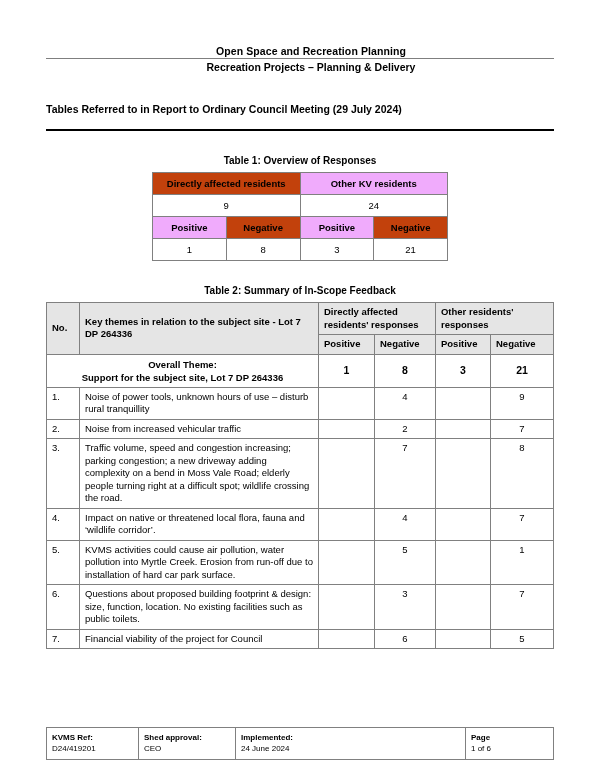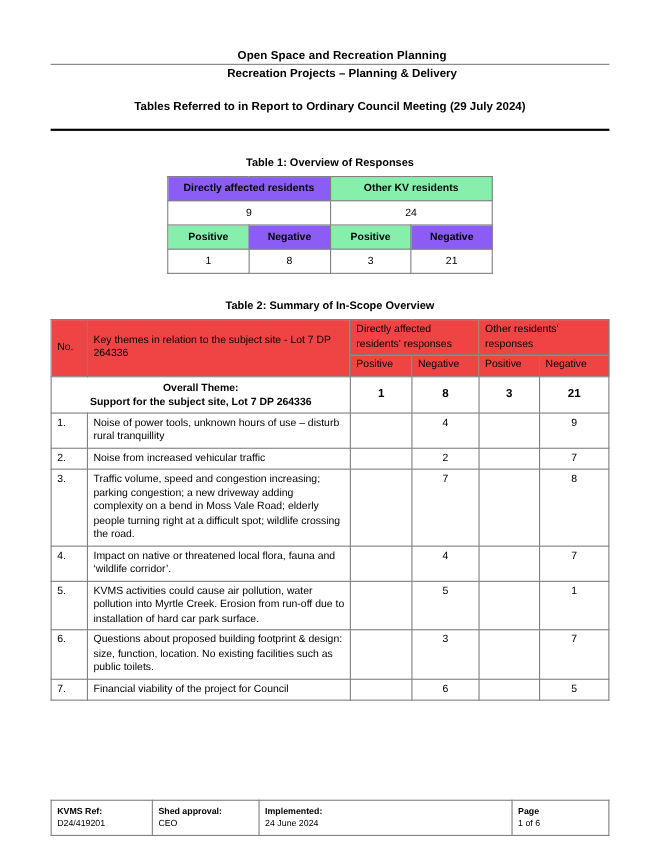--- a/index.html
+++ b/index.html
@@ -64,22 +64,21 @@
   }
   .rule-thick {
     border: none;
     border-top: 2.5px solid #000000;
     margin: 12px 0 0 0;
     height: 0;
   }
 
   
   .title-block {
-    text-align: center;
-    margin-top: 30px;
+    margin-top: 42px;
   }
   .title-main {
     font-size: 10.5px;
     font-weight: bold;
     line-height: 16px;
   }
   .title-sub {
     font-size: 10.5px;
     font-style: italic;
     line-height: 16px;
@@ -110,40 +109,40 @@
     border: 1px solid #808080;
     text-align: center;
     vertical-align: middle;
     height: 22px;
     padding: 2px 3px;
   }
   table.t1 td.hdr {
     font-weight: bold;
     font-size: 9.5px;
   }
-  .sh-dark  { background: #8b5cf6; }
-  .sh-light { background: #86efac; }
+  .sh-dark  { background: #c2410c; }
+  .sh-light { background: #f0abfc; }
   .sh-none  { background: #ffffff; }
 
   
   table.t2 {
     width: 100%;
     table-layout: fixed;
   }
   table.t2 td, table.t2 th {
     border: 1px solid #808080;
     padding: 3px 5px;
     vertical-align: top;
     font-weight: normal;
     font-size: 9.5px;
     line-height: 12.5px;
   }
   table.t2 th {
-    background: #ef4444;
-    font-weight: normal;
+    background: #e5e5e5;
+    font-weight: bold;
     text-align: left;
     vertical-align: top;
   }
   table.t2 th.mid { vertical-align: middle; }
   table.t2 td.num { text-align: left; }
   table.t2 td.cnt { text-align: center; vertical-align: top; }
   table.t2 tr.overall td {
     font-weight: bold;
     line-height: 13px;
     text-align: center;
@@ -218,21 +217,21 @@
         <tr>
           <td class="sh-none">1</td>
           <td class="sh-none">8</td>
           <td class="sh-none">3</td>
           <td class="sh-none">21</td>
         </tr>
       </tbody>
     </table>
   </div>
 
-  <div class="caption">Table 2: Summary of In-Scope Overview</div>
+  <div class="caption">Table 2: Summary of In-Scope Feedback</div>
   <table class="t2">
     <colgroup>
       <col style="width:33px">
       <col>
       <col style="width:56px">
       <col style="width:61px">
       <col style="width:55px">
       <col style="width:63px">
     </colgroup>
     <thead>

